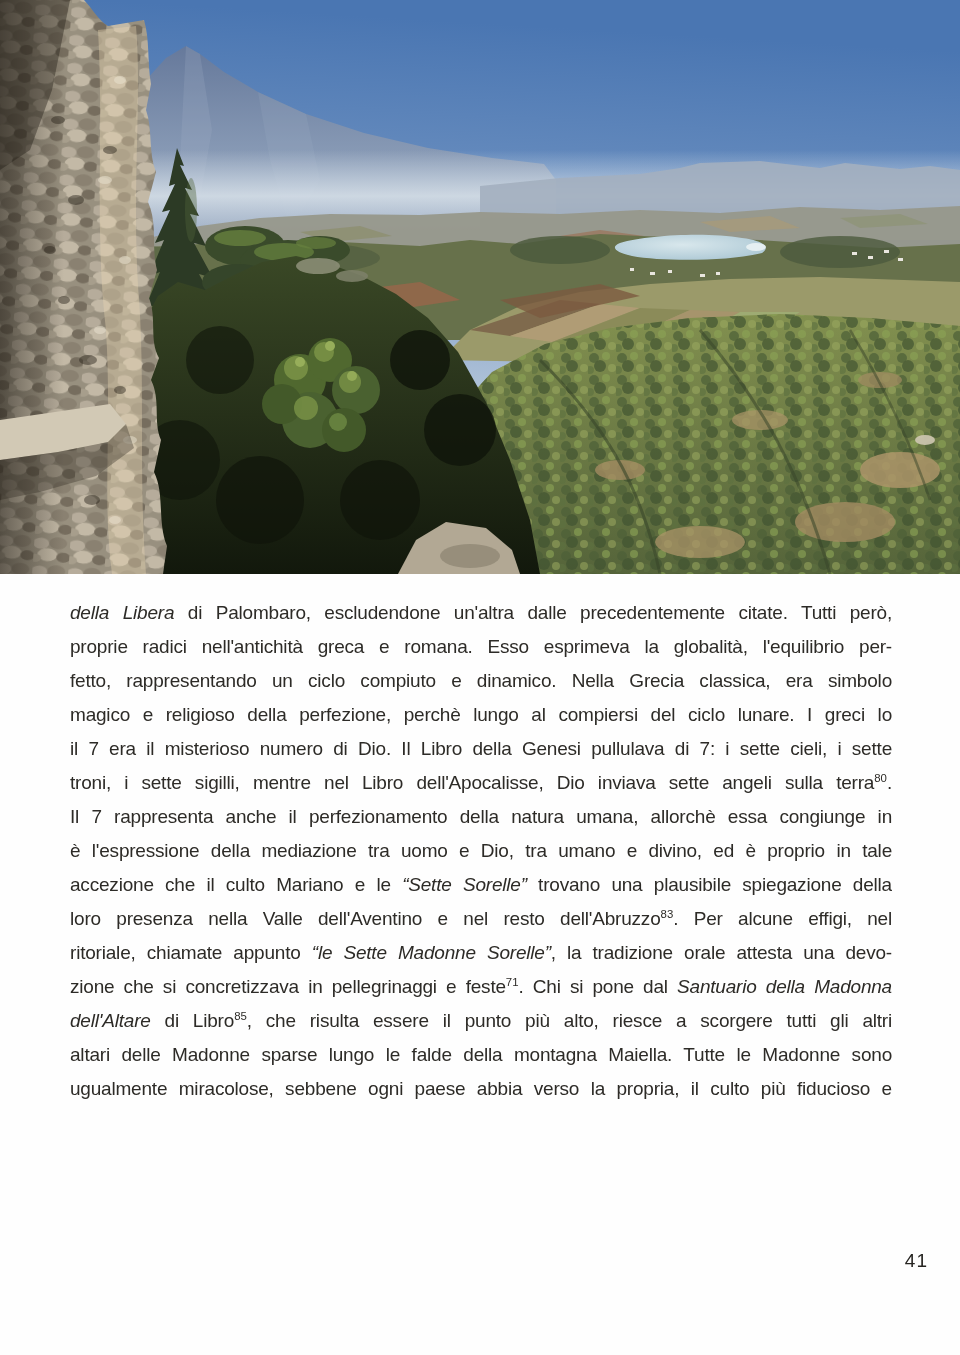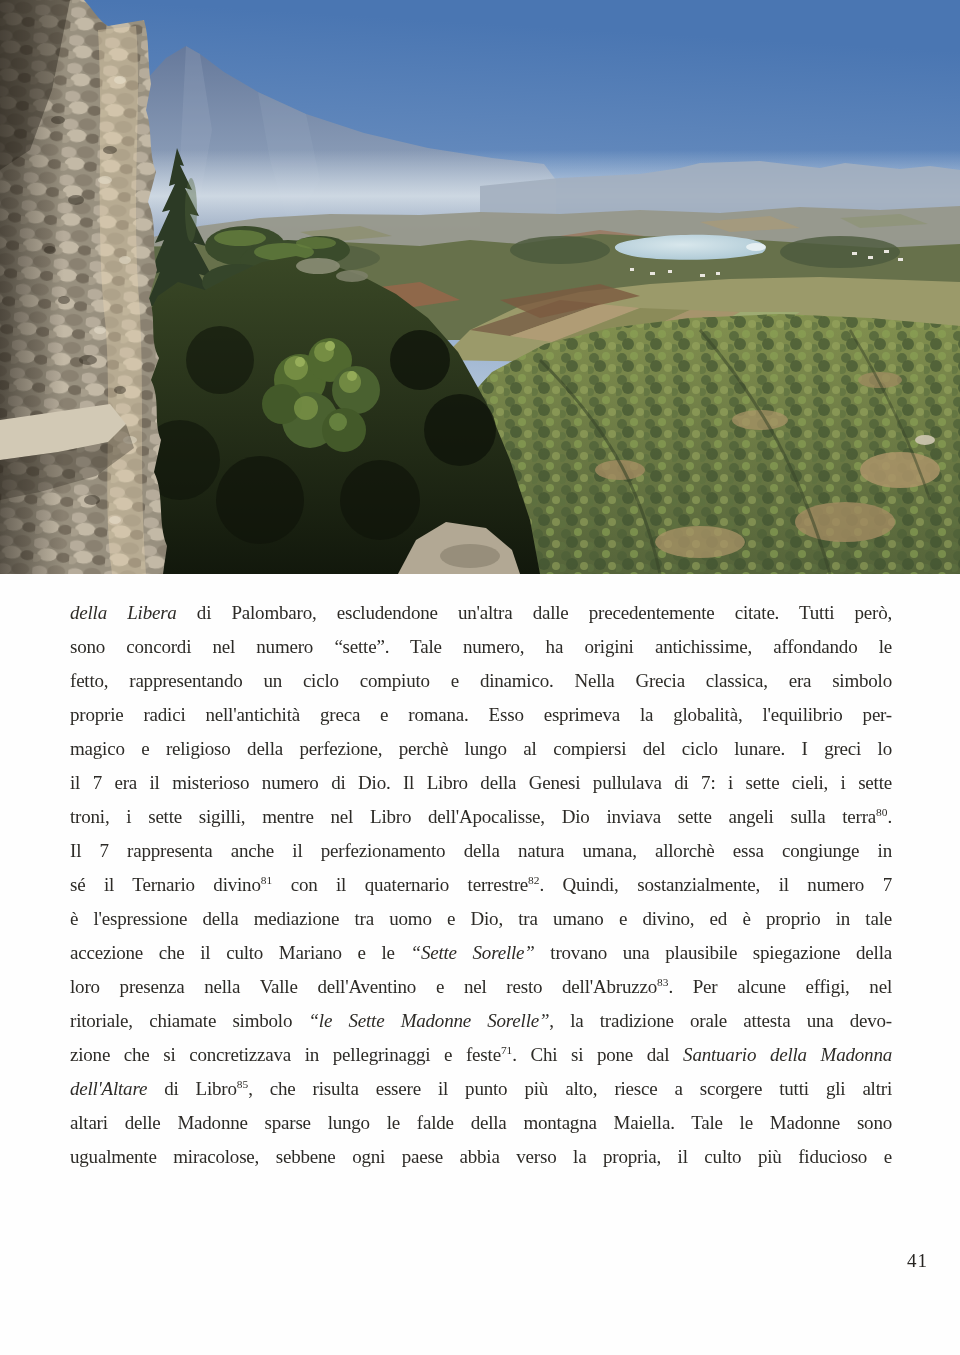--- a/index.html
+++ b/index.html
@@ -1,18 +1,18 @@
 <!DOCTYPE html>
 <html><head>
 <meta charset="utf-8">
 <style>
   html,body{margin:0;padding:0;background:#ffffff;}
   .page{
     position:relative;width:960px;height:1355px;background:#fefefe;
-    font-family:Liberation Serif, serif;overflow:hidden;
+    font-family:Liberation Sans, sans-serif;overflow:hidden;
   }
   .photo{position:absolute;top:0;left:0;width:960px;height:574px;line-height:0;}
   .text-block{
     position:absolute;left:70px;top:596px;width:822px;
     color:#2d2b27;
   }
   .line{
     font-size:19px;line-height:34px;letter-spacing:-0.2px;
     text-align:justify;text-align-last:justify;
     height:34px;overflow:hidden;
@@ -226,33 +226,31 @@
 
       <g>
         <path d="M398,574 L416,540 L446,522 L486,528 L512,550 L520,574 Z" fill="#b2a894"></path>
         <ellipse cx="470" cy="556" rx="30" ry="12" fill="#8c8370" opacity="0.7"></ellipse>
       </g>
     </svg>
   </div>
 
   <div class="text-block">
       <div class="line"><em>della Libera</em><span> di Palombaro, escludendone un'altra dalle precedentemente citate. Tutti però,</span></div>
-      <div class="line"><span>sono concordi nel numero “sette”. Tale numero, ha origini antichissime, affondando le</span></div>
+      <div class="line"><span>proprie radici nell'antichità greca e romana. Esso esprimeva la globalità, l'equilibrio per-</span></div>
       <div class="line"><span>fetto, rappresentando un ciclo compiuto e dinamico. Nella Grecia classica, era simbolo</span></div>
-      <div class="line"><span>proprie radici nell'antichità greca e romana. Esso esprimeva la globalità, l'equilibrio per-</span></div>
       <div class="line"><span>magico e religioso della perfezione, perchè lungo al compiersi del ciclo lunare. I greci lo</span></div>
       <div class="line"><span>il 7 era il misterioso numero di Dio. Il Libro della Genesi pullulava di 7: i sette cieli, i sette</span></div>
       <div class="line"><span>troni, i sette sigilli, mentre nel Libro dell'Apocalisse, Dio inviava sette angeli sulla terra</span><sup>80</sup><span>.</span></div>
       <div class="line"><span>Il 7 rappresenta anche il perfezionamento della natura umana, allorchè essa congiunge in</span></div>
-      <div class="line"><span>sé il Ternario divino</span><sup>81</sup><span> con il quaternario terrestre</span><sup>82</sup><span>. Quindi, sostanzialmente, il numero 7</span></div>
       <div class="line"><span>è l'espressione della mediazione tra uomo e Dio, tra umano e divino, ed è proprio in tale</span></div>
       <div class="line"><span>accezione che il culto Mariano e le </span><em>“Sette Sorelle”</em><span> trovano una plausibile spiegazione della</span></div>
       <div class="line"><span>loro presenza nella Valle dell'Aventino e nel resto dell'Abruzzo</span><sup>83</sup><span>. Per alcune effigi, nel</span></div>
-      <div class="line"><span>ritoriale, chiamate simbolo </span><em>“le Sette Madonne Sorelle”</em><span>, la tradizione orale attesta una devo-</span></div>
+      <div class="line"><span>ritoriale, chiamate appunto </span><em>“le Sette Madonne Sorelle”</em><span>, la tradizione orale attesta una devo-</span></div>
       <div class="line"><span>zione che si concretizzava in pellegrinaggi e feste</span><sup>71</sup><span>. Chi si pone dal </span><em>Santuario della Madonna</em></div>
       <div class="line"><em>dell'Altare</em><span> di Libro</span><sup>85</sup><span>, che risulta essere il punto più alto, riesce a scorgere tutti gli altri</span></div>
-      <div class="line"><span>altari delle Madonne sparse lungo le falde della montagna Maiella. Tale le Madonne sono</span></div>
+      <div class="line"><span>altari delle Madonne sparse lungo le falde della montagna Maiella. Tutte le Madonne sono</span></div>
       <div class="line"><span>ugualmente miracolose, sebbene ogni paese abbia verso la propria, il culto più fiducioso e</span></div>
     </div>
 
   <div class="folio">41</div>
 
 </div>
 
 </body></html>

